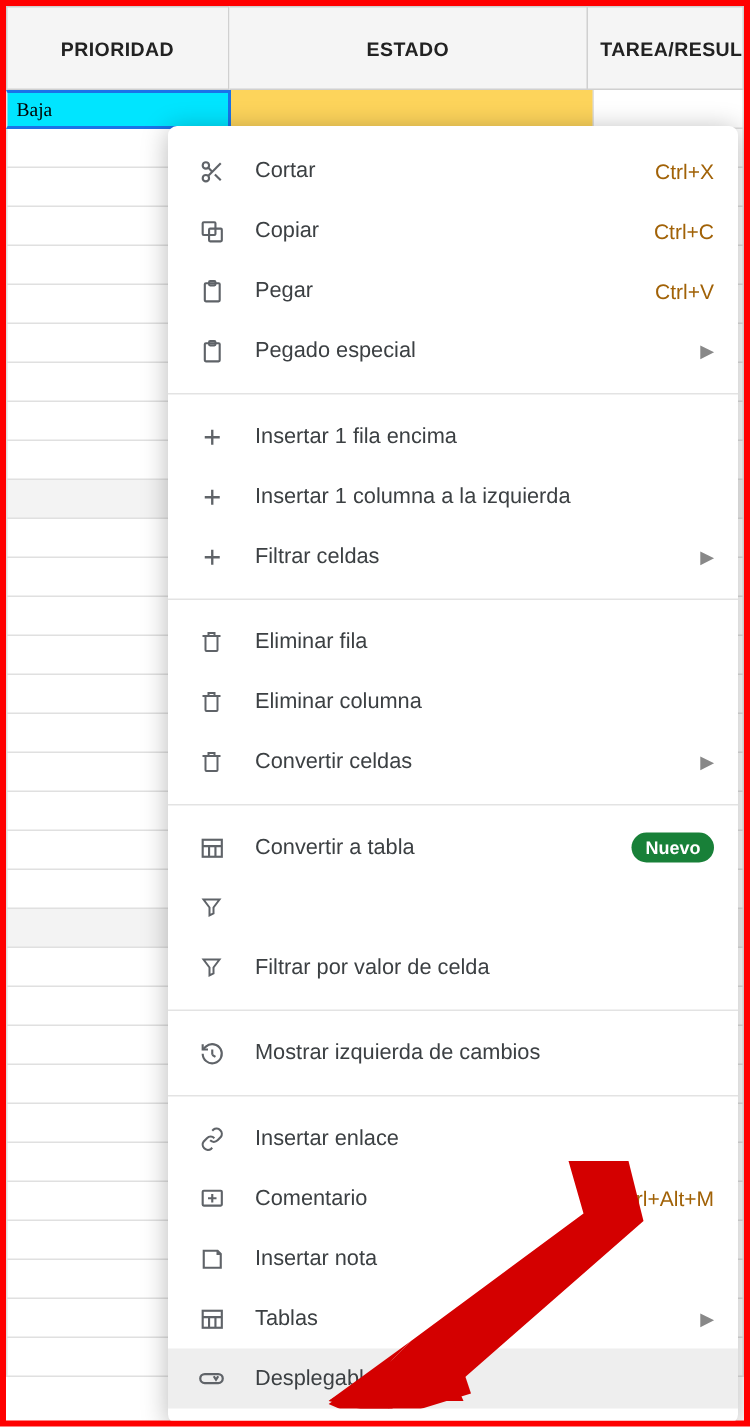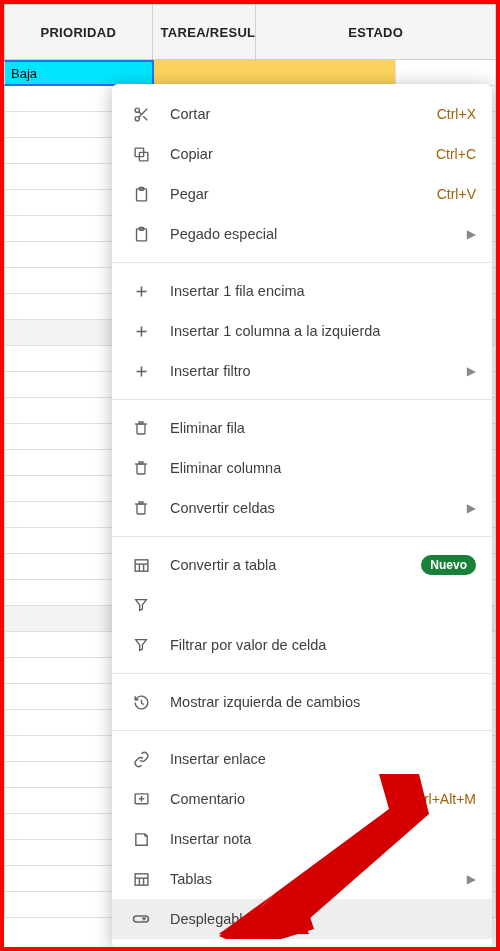--- a/index.html
+++ b/index.html
@@ -22,21 +22,21 @@
     align-items: center;
     justify-content: center;
     font-size: 13px;
     font-weight: 700;
     color: #222;
     letter-spacing: 0.3px;
   }
   .col1 { width: 150px; border-left: 1px solid #d0d0d0; }
   .col2 { width: 242px; }
   .col3 { flex: 1; justify-content: flex-start; padding-left: 8px; }
-  .cell-row { display: flex; height: 26px; }
+  .cell-row { display: flex; height: 26px; font-family: Liberation Serif, serif; }
   .cell {
     border: 1px solid #e0e0e0;
     border-top: none;
     border-left: none;
     font-size: 13px;
     display: flex;
     align-items: center;
     padding: 0 6px;
   }
   .cell.col1 { border-left: 1px solid #e0e0e0; }
@@ -89,22 +89,22 @@
     position: absolute;
     pointer-events: none;
   }
 </style>
 </head>
 <body>
 
 <div class="sheet">
   <div class="header-row">
     <div class="header-cell col1">PRIORIDAD</div>
+    <div class="header-cell col2">ESTADO</div>
     <div class="header-cell col3">TAREA/RESUL</div>
-    <div class="header-cell col2">ESTADO</div>
   </div>
   <div class="cell-row">
     <div class="cell col1 sel">Baja</div>
     <div class="cell col2 estado-bg"></div>
     <div class="cell col3"></div>
   </div>
 
   <div class="cell-row">
       <div class="cell col1"></div>
       <div class="cell col2"></div>
@@ -338,21 +338,21 @@
     <span class="lbl">Insertar 1 columna a la izquierda</span>
   </div>
 
   <div class="mi">
     <span class="ic">
       <svg width="15" height="15" viewBox="0 0 24 24" stroke="#5f6368" stroke-width="2.5">
           <line x1="12" y1="4" x2="12" y2="20"></line>
           <line x1="4" y1="12" x2="20" y2="12"></line>
         </svg>
     </span>
-    <span class="lbl">Insertar filtro</span>
+    <span class="lbl">Filtrar celdas</span>
     <span class="sub">▶</span>
   </div>
 
   <div class="sep"></div>
 
   <div class="mi">
     <span class="ic">
       <svg width="16" height="16" viewBox="0 0 24 24" fill="none" stroke="#5f6368" stroke-width="2">
           <path d="M3 6h18"></path>
           <path d="M6 6v14a1 1 0 0 0 1 1h10a1 1 0 0 0 1-1V6"></path>

